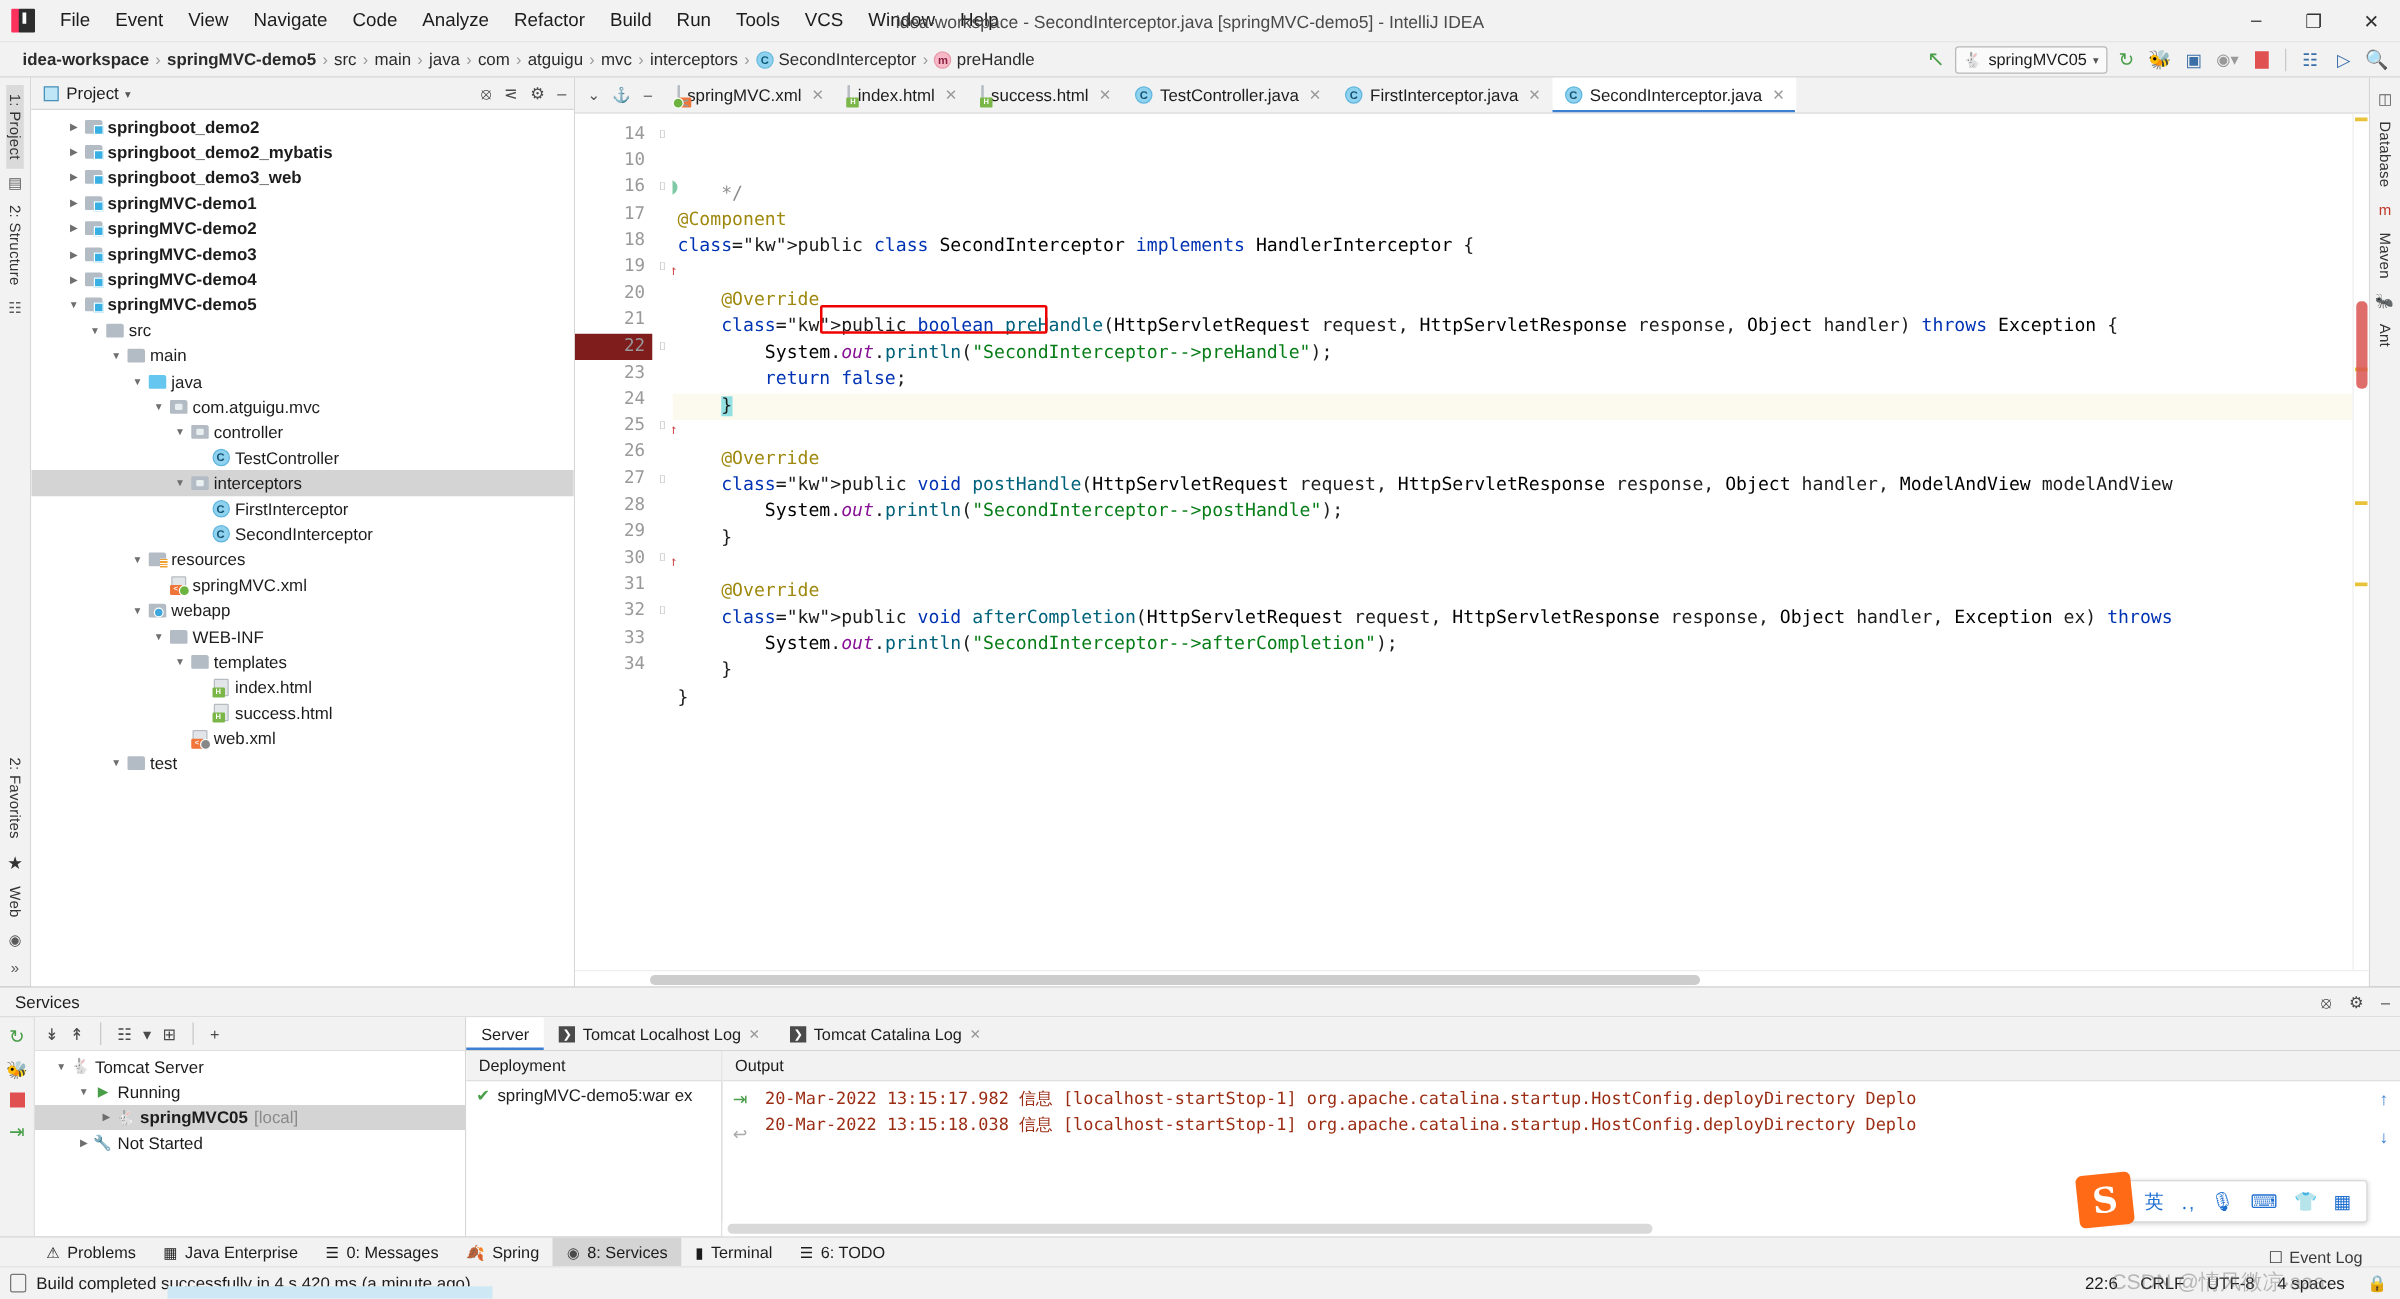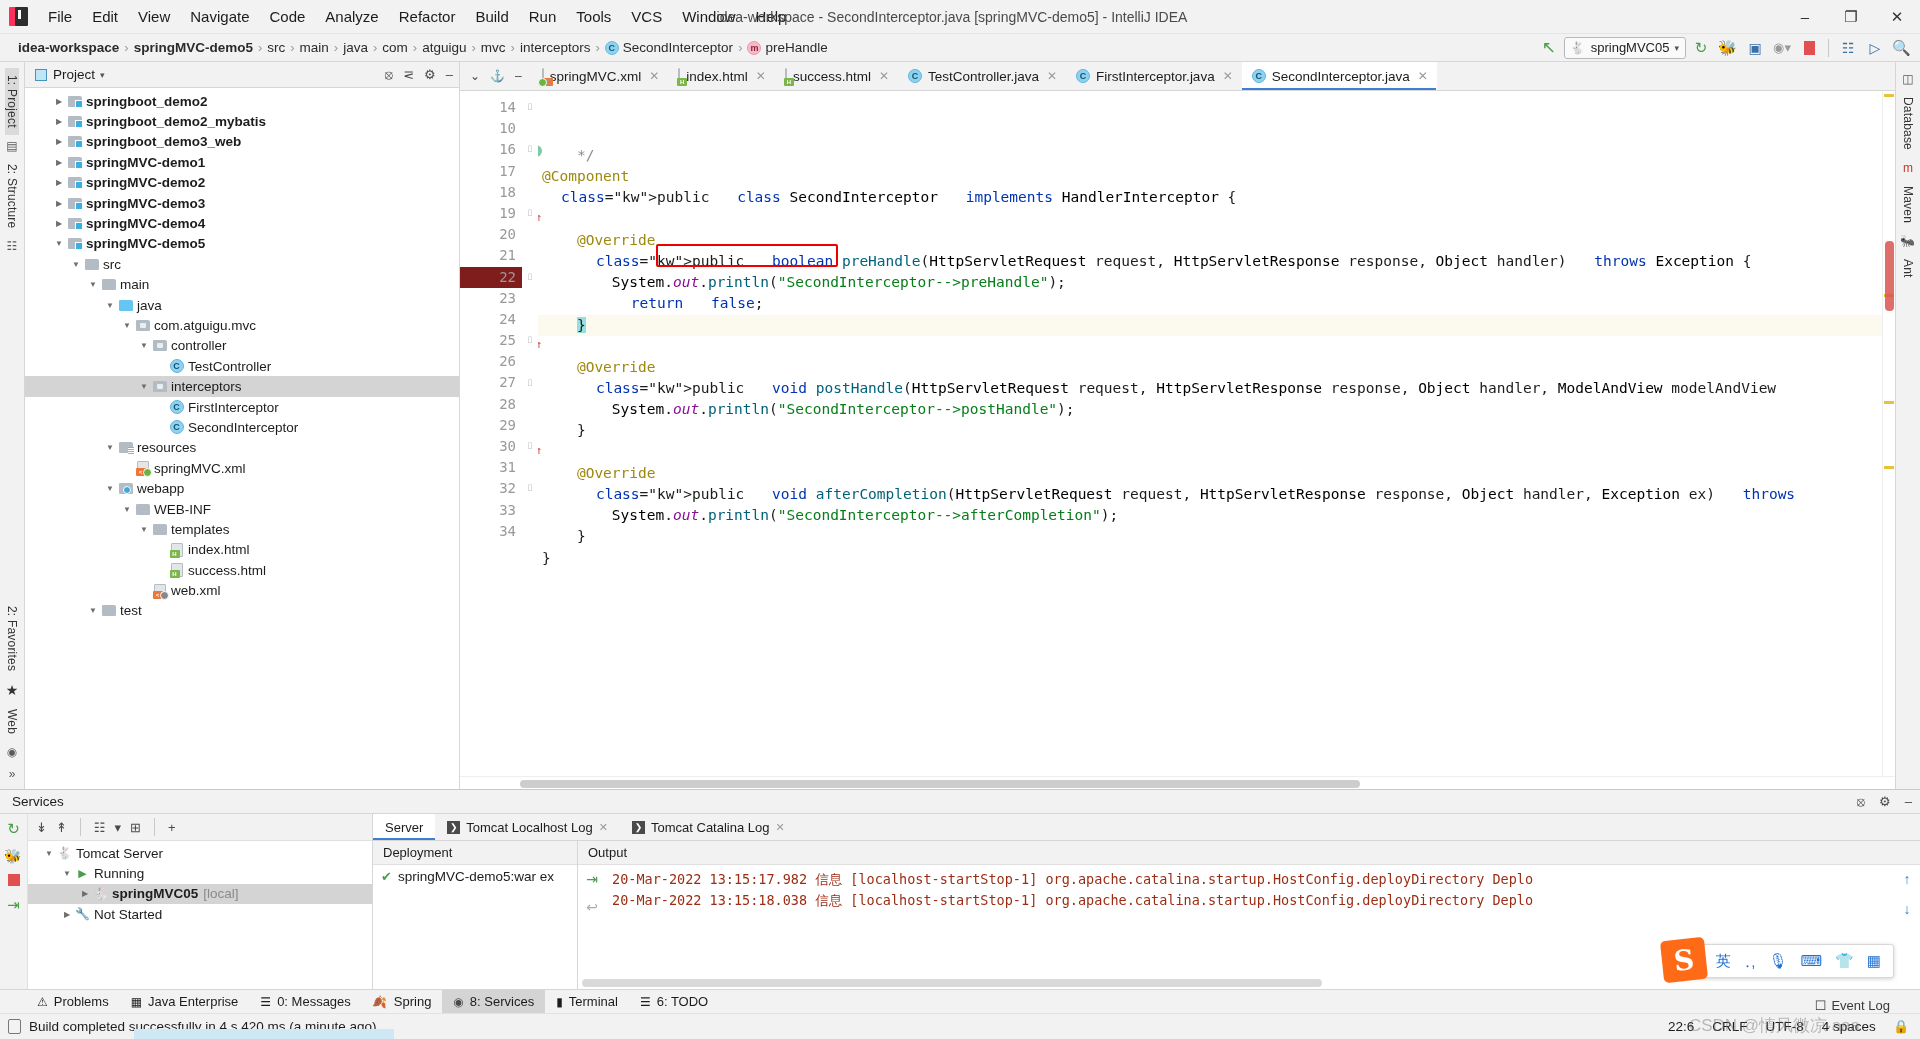--- a/index.html
+++ b/index.html
@@ -161,21 +161,21 @@
   .gl.hl { background: #7f1d1d; }
   .gmark { position: absolute; right: -20px; top: 3px; width: 16px; height: 16px; }
   .fold-col { width: 16px; flex: none; background: #fff; padding-top: 6px; position: relative;}
   .fold { height: 21.2px; display: flex; align-items: center; justify-content: center; color: #8a8a8a; font-size: 9px;}
   .code {
     flex: 1; padding-top: 6px; font-family: "DejaVu Sans Mono", monospace; font-size: 14.5px;
     white-space: pre; overflow: hidden; position: relative; min-width: 0;
   }
   .cl { height: 21.2px; line-height: 21.2px; padding-left: 4px; }
   .cl.hl { background: #fcfaef; }
-  .kw { color: #0033b3; margin-left: 19px; }
+  .kw { color: #0033b3; }
   .anno { color: #9e880d; }
   .str { color: #067d17; }
   .typ { color: #000; }
   .mth { color: #00627a; }
   .fld { color: #871094; font-style: italic; }
   .brace-hl { background: #93e0e3; }
   .redbox {
     position: absolute; border: 2px solid #ee0000; border-radius: 2px; pointer-events: none;
   }
   
@@ -281,21 +281,21 @@
 <div class="app">
 
   <div class="titlebar">
     <div class="app-logo">
       <div class="l1"></div>
         <div class="l2"></div>
         <div class="l3"></div>
     </div>
     <div class="menubar">
       <div class="mi"><span>File</span></div>
-      <div class="mi"><span>Edit</span></div>
+      <div class="mi"><span>Event</span></div>
       <div class="mi"><span>View</span></div>
       <div class="mi"><span>Navigate</span></div>
       <div class="mi"><span>Code</span></div>
       <div class="mi"><span>Analyze</span></div>
       <div class="mi"><span>Refactor</span></div>
       <div class="mi"><span>Build</span></div>
       <div class="mi"><span>Run</span></div>
       <div class="mi"><span>Tools</span></div>
       <div class="mi"><span>VCS</span></div>
       <div class="mi"><span>Window</span></div>

